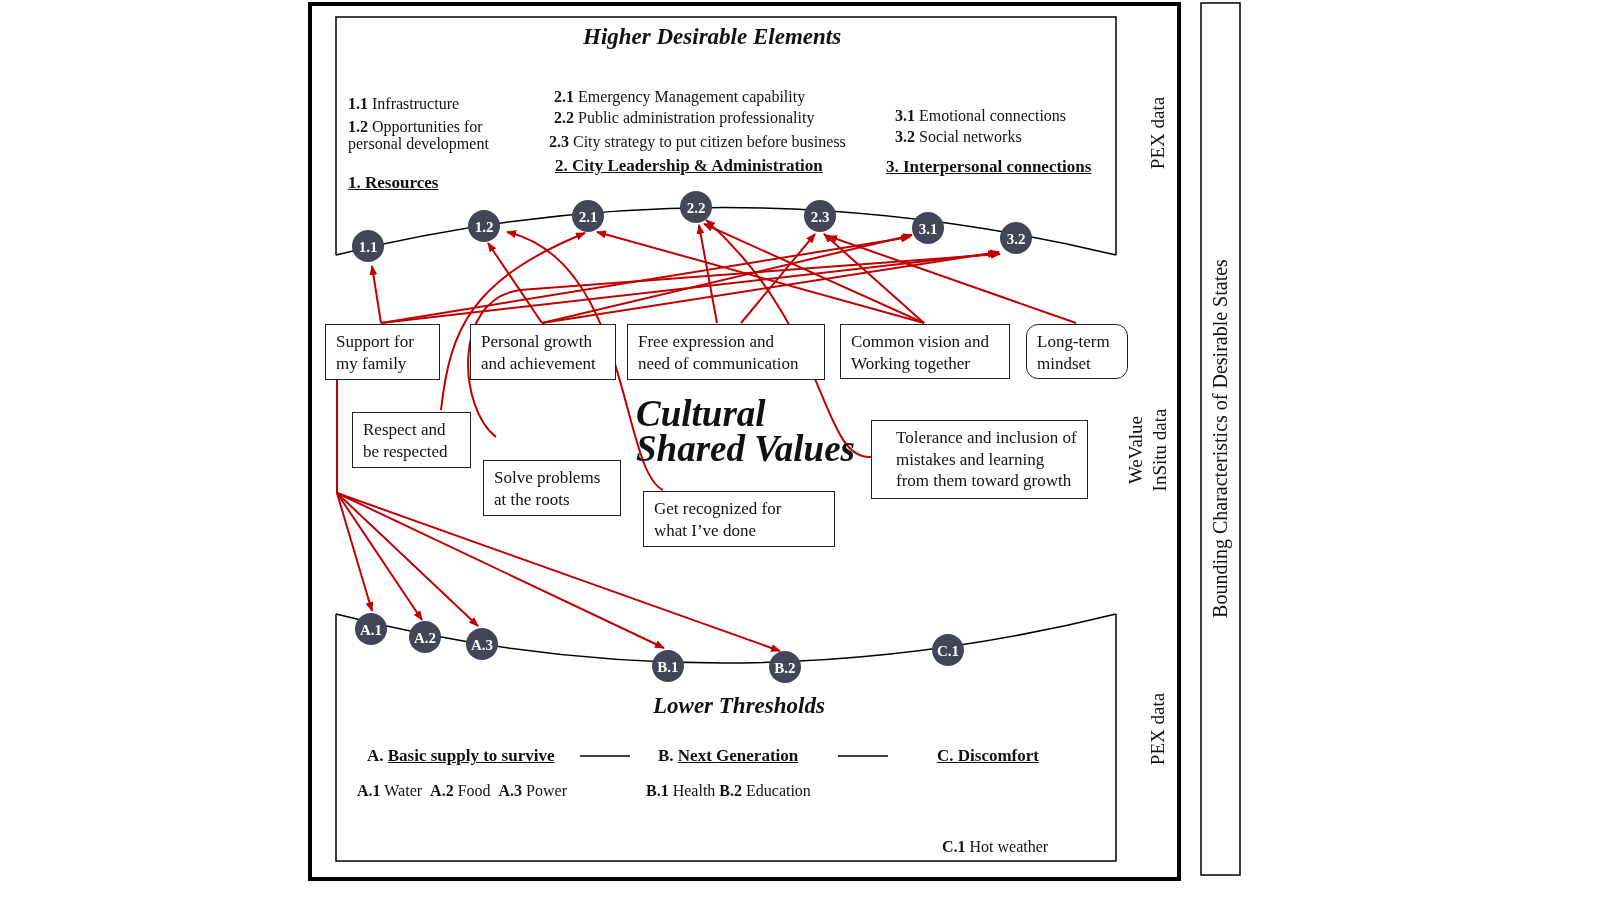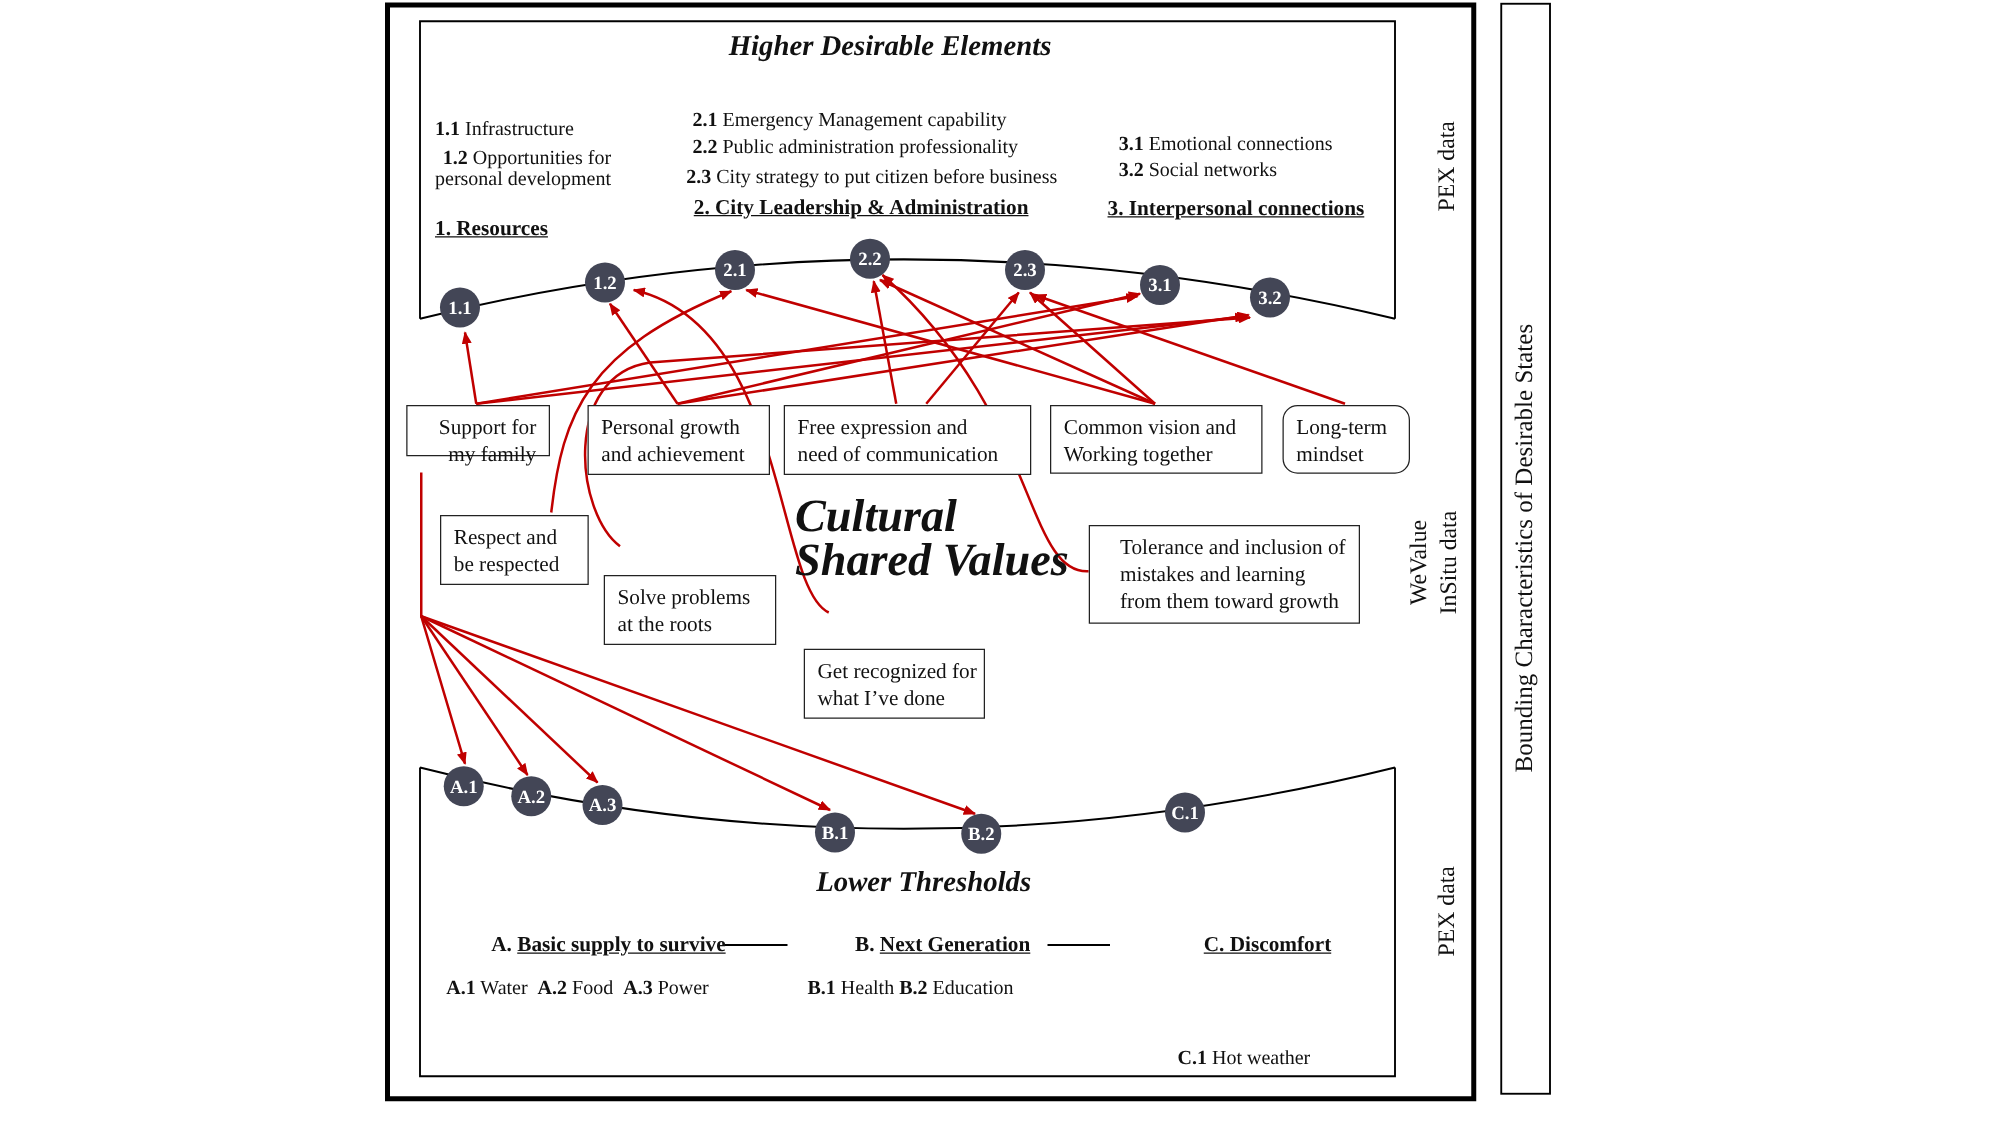--- a/index.html
+++ b/index.html
@@ -1,30 +1,30 @@
 <!DOCTYPE html>
 <html><head>
   <meta charset="utf-8">
   <style>
     html, body { margin: 0; padding: 0; background: #ffffff; }
     body { width: 1600px; height: 900px; position: relative; overflow: hidden;
            font-family: "Liberation Serif", serif; color: #111; }
     #canvas { position: absolute; left: 0; top: 0; width: 1600px; height: 900px; }
-    .abs { position: absolute; text-align: right; }
+    .abs { position: absolute; }
     .txt { font-family: "Liberation Serif", serif; font-size: 16px; line-height: 19px; color: #111; white-space: nowrap; }
     .txt b { font-weight: bold; }
     .title-main { font-family: "Liberation Serif", serif; font-weight: bold; font-style: italic; font-size: 23px; white-space: nowrap; }
     .cultural { font-family: "Liberation Serif", serif; font-weight: bold; font-style: italic; font-size: 37px; line-height: 35px; text-align: left; white-space: nowrap; }
     .cat { font-family: "Liberation Serif", serif; font-weight: bold; font-size: 17px; text-decoration: underline; white-space: nowrap; }
     .value-box { position: absolute; border: 1.5px solid #222; background: #fff; box-sizing: border-box;
                  font-family: "Liberation Serif", serif; font-size: 17px; line-height: 22px; padding: 6px 10px; white-space: nowrap; color:#111; }
     .vertical { position: absolute; font-family: "Liberation Serif", serif; font-size: 19px; white-space: nowrap;
                 transform-origin: center center; }
     .node-label { font-family: "Liberation Serif", serif; font-weight: bold; font-size: 15px; fill: #ffffff; text-anchor: middle; dominant-baseline: central; }
-    .lower-cat { font-family: "Liberation Serif", serif; font-size: 17px; font-weight: bold; white-space: nowrap; margin-left: 26px; }
+    .lower-cat { font-family: "Liberation Serif", serif; font-size: 17px; font-weight: bold; white-space: nowrap; }
     .lower-cat u { text-decoration: underline; }
     .lower-items { font-family: "Liberation Serif", serif; font-size: 16px; white-space: nowrap; }
   </style>
 </head>
 <body>
 
 <svg id="canvas" width="1600" height="900" viewBox="0 0 1600 900">
   <defs>
     <marker id="arrowhead" markerWidth="10" markerHeight="8" refX="9" refY="4" orient="auto" markerUnits="userSpaceOnUse">
       <path d="M0,0 L10,4 L0,8 Z" fill="#c00000"></path>
@@ -161,21 +161,21 @@
 <div class="abs cat" style="left:886px; top:157px;">3. Interpersonal connections</div>
 
 <div class="vertical" style="left:1108px; top:122px; width:100px; text-align:center; transform: rotate(-90deg);">PEX data</div>
 <div class="vertical" style="left:1078px; top:426px; width:140px; text-align:center; line-height:24px; transform: rotate(-90deg);">
   <span>WeValue</span><br>
   <span>InSitu data</span>
 </div>
 <div class="vertical" style="left:1108px; top:718px; width:100px; text-align:center; transform: rotate(-90deg);">PEX data</div>
 <div class="vertical" style="left:1020px; top:427px; width:400px; text-align:center; font-size:20px; transform: rotate(-90deg);">Bounding Characteristics of  Desirable States</div>
 
-<div class="value-box" id="vb-support-family" style="left:325px; top:324px; width:115px; height:41px;text-align:right;">
+<div class="value-box" id="vb-support-family" style="left:325px; top:324px; width:115px; height:56px;">
   <span>Support for</span><br>
   <span>my family</span>
 </div>
 <div class="value-box" id="vb-personal-growth" style="left:470px; top:324px; width:146px; height:56px;">
   <span>Personal growth</span><br>
   <span>and achievement</span>
 </div>
 <div class="value-box" id="vb-free-expression" style="left:627px; top:324px; width:198px; height:56px;">
   <span>Free expression and</span><br>
   <span>need of communication</span>
@@ -189,21 +189,21 @@
   <span>mindset</span>
 </div>
 <div class="value-box" id="vb-respect" style="left:352px; top:412px; width:119px; height:56px;">
   <span>Respect and</span><br>
   <span>be respected</span>
 </div>
 <div class="value-box" id="vb-solve-problems" style="left:483px; top:440px; width:138px; height:56px;margin-top:20px;">
   <span>Solve problems</span><br>
   <span>at the roots</span>
 </div>
-<div class="value-box" id="vb-get-recognized" style="left:643px; top:519px; width:145px; height:56px;">
+<div class="value-box" id="vb-get-recognized" style="left:643px; top:491px; width:192px; height:56px;">
   <span>Get recognized for</span><br>
   <span>what I’ve done</span>
 </div>
 <div class="value-box" id="vb-tolerance" style="left:871px; top:420px; width:217px; height:79px; line-height:21.5px;padding-left:24px;">
   <span>Tolerance and inclusion of</span><br>
   <span>mistakes and learning</span><br>
   <span>from them toward growth</span>
 </div>
 
 <div class="abs cultural" style="left:636px; top:396px; width:200px;">

